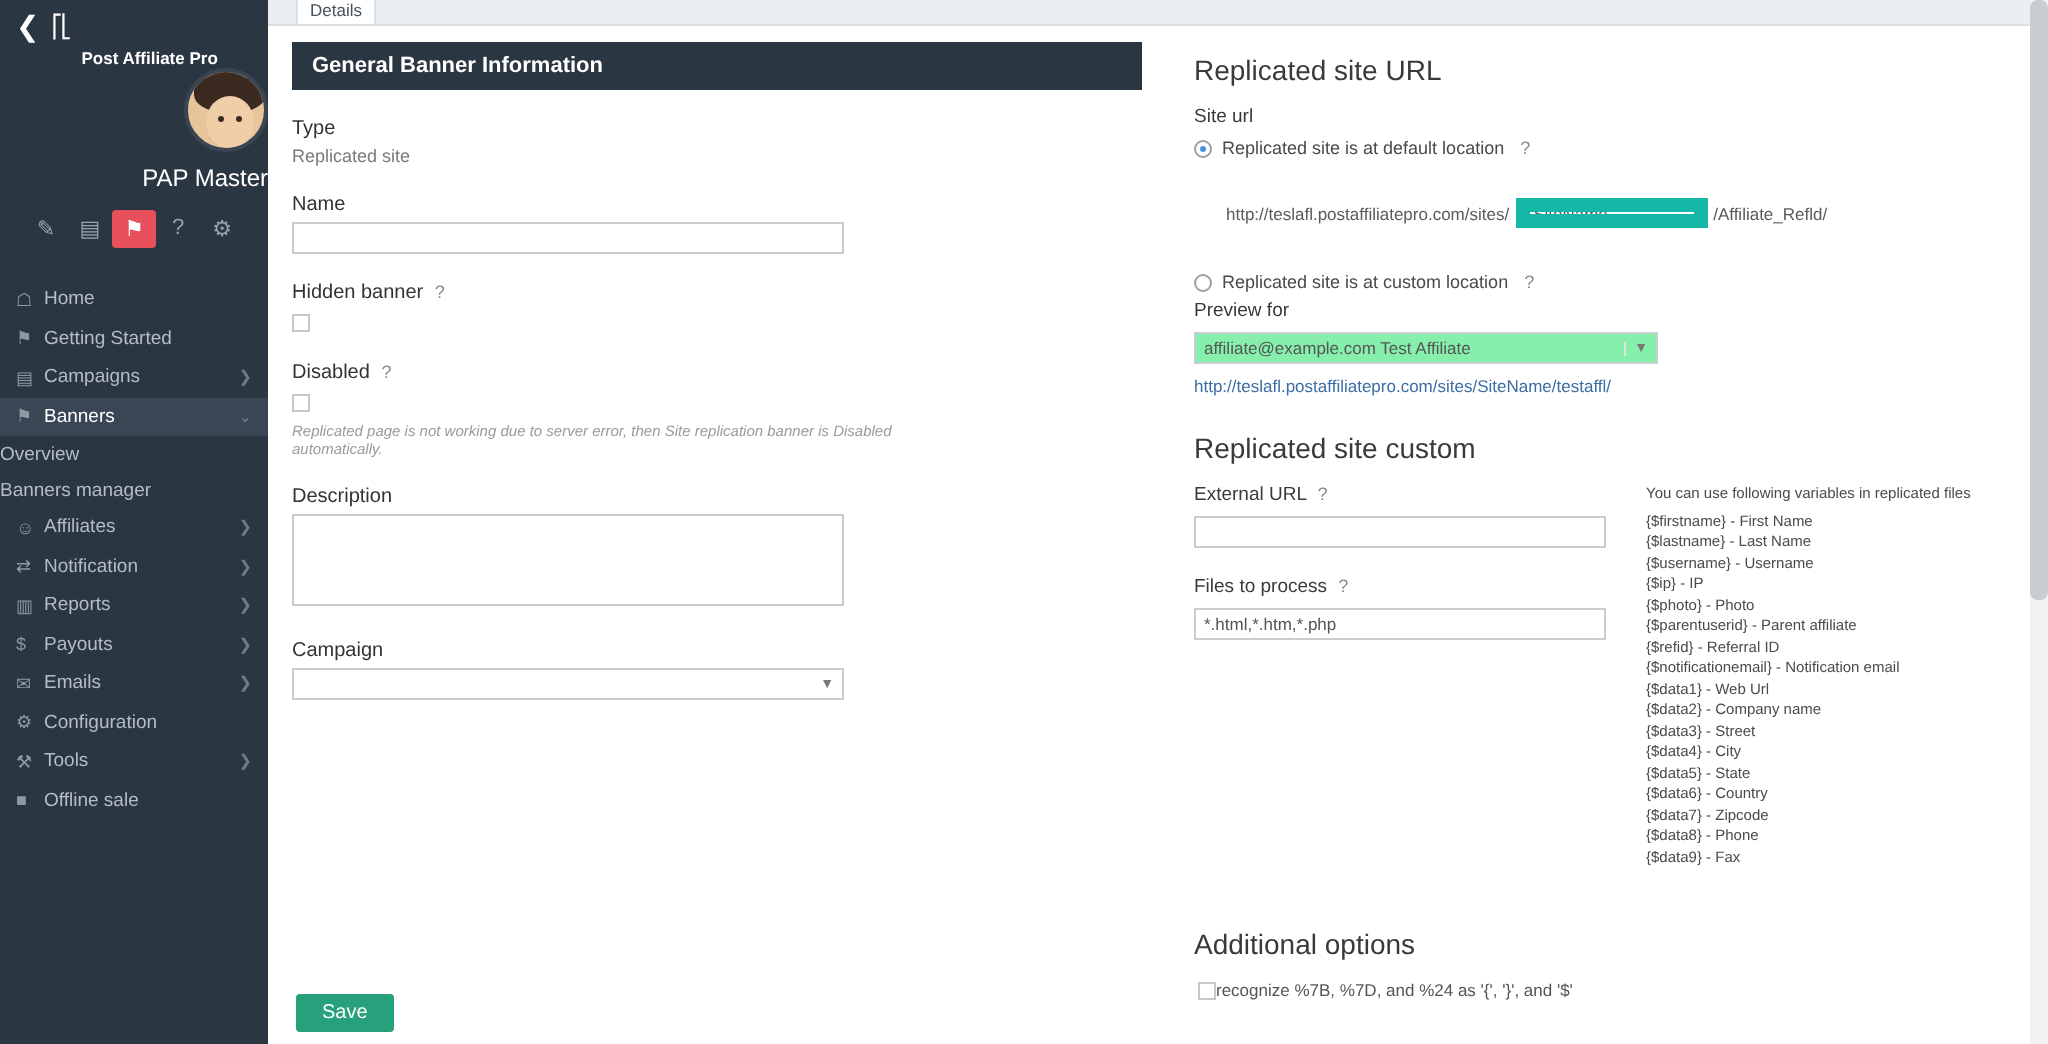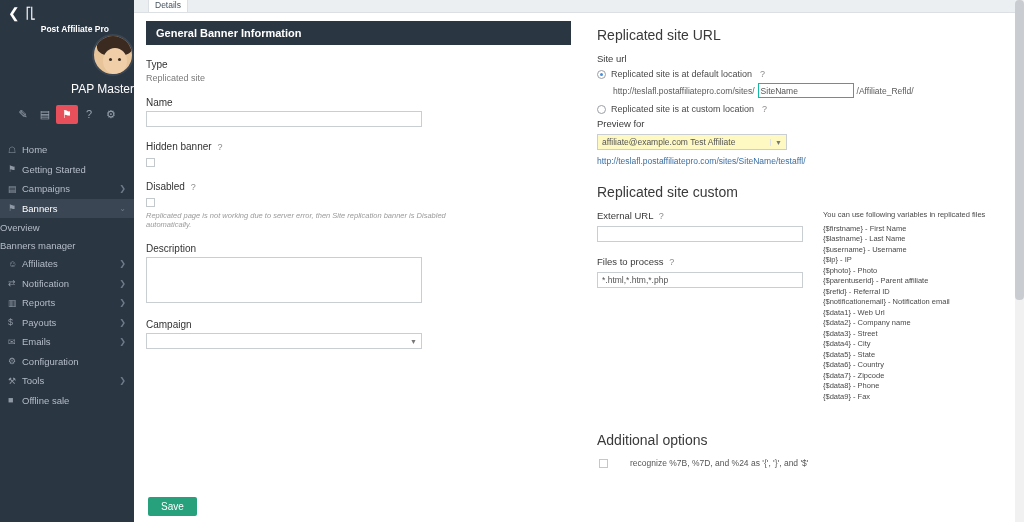--- a/index.html
+++ b/index.html
@@ -321,31 +321,31 @@
     display: flex;
     align-items: center;
     gap: 0px;
     margin: 3px 0 6px 16px;
     font-size: 8.5px;
     color: #5a5a5a;
   }
   .url-input {
     width: 96px;
     height: 15px;
-    border: 1px solid #14b8a6;
+    border: 7px solid #14b8a6;
     font-size: 8.5px;
     padding: 0 2px;
     color: #555;
-    margin: 0 3px;
+    margin: 16px 3px;
   }
   .wide-select {
-    width: 190px;
+    width: 232px;
     height: 16px;
     border: 1px solid #c9ced3;
-    background: #fef9c3;
+    background: #86efac;
     font-size: 8.5px;
     color: #555;
     display: flex;
     align-items: center;
     justify-content: space-between;
     padding: 0 4px;
   }
   .wide-select .caret-box {
     border-left: 1px solid #dfe3e6;
     padding-left: 4px;
@@ -378,21 +378,21 @@
     line-height: 10.5px;
   }
   .vars-title {
     font-size: 7.5px;
     color: #4a4a4a;
     margin-bottom: 3px;
   }
   .opt-row {
     display: flex;
     align-items: center;
-    gap: 22px;
+    gap: 0;
     margin-bottom: 9px;
     font-size: 8.5px;
     color: #555;
     padding-left: 2px;
   }
   .scroll-track {
     position: absolute;
     top: 0; right: 0;
     width: 9px;
     height: 522px;

